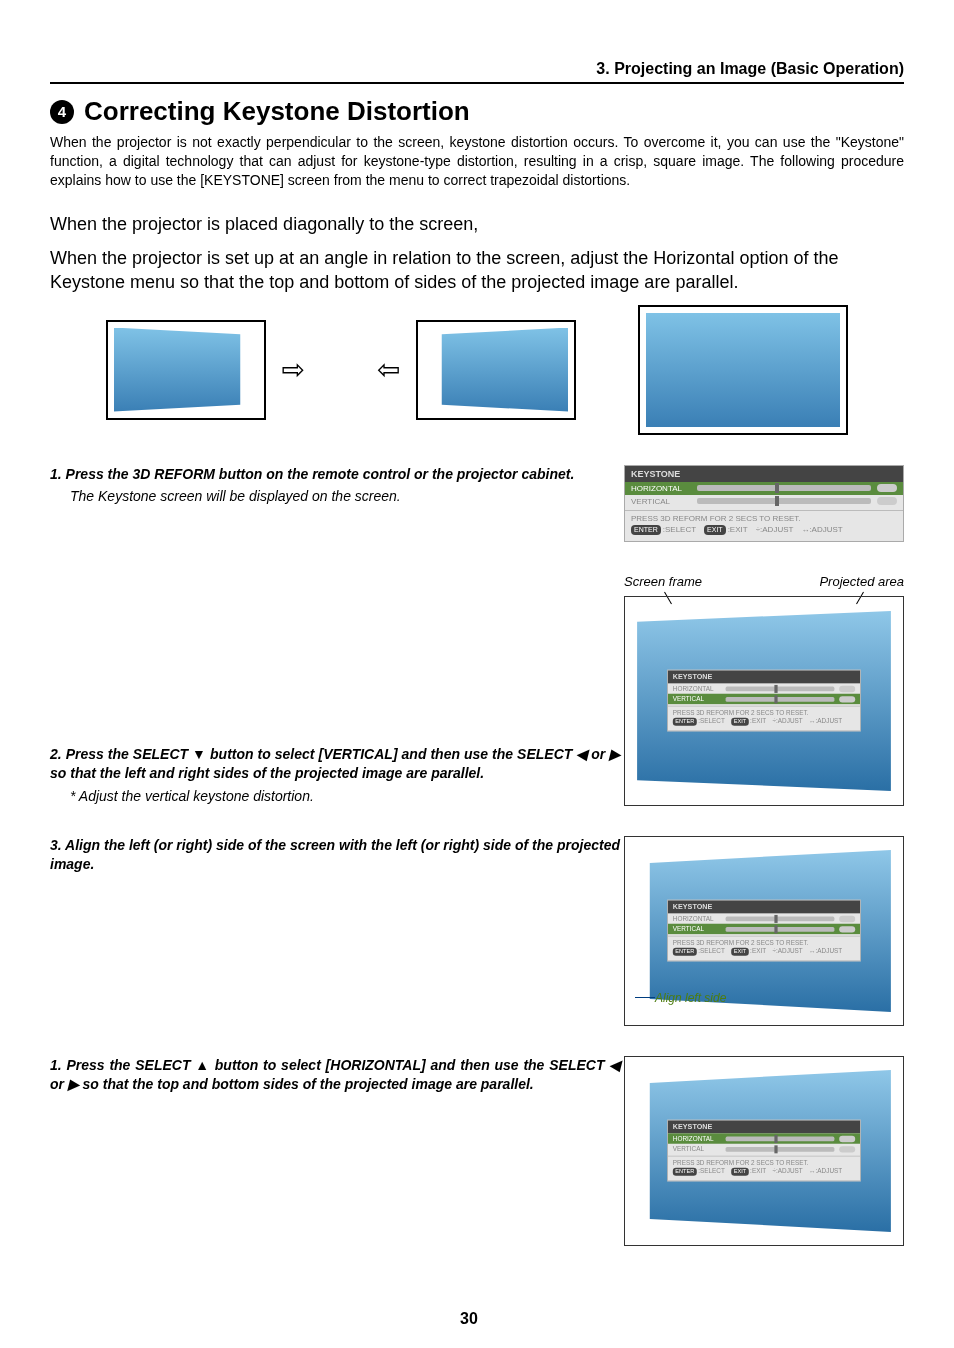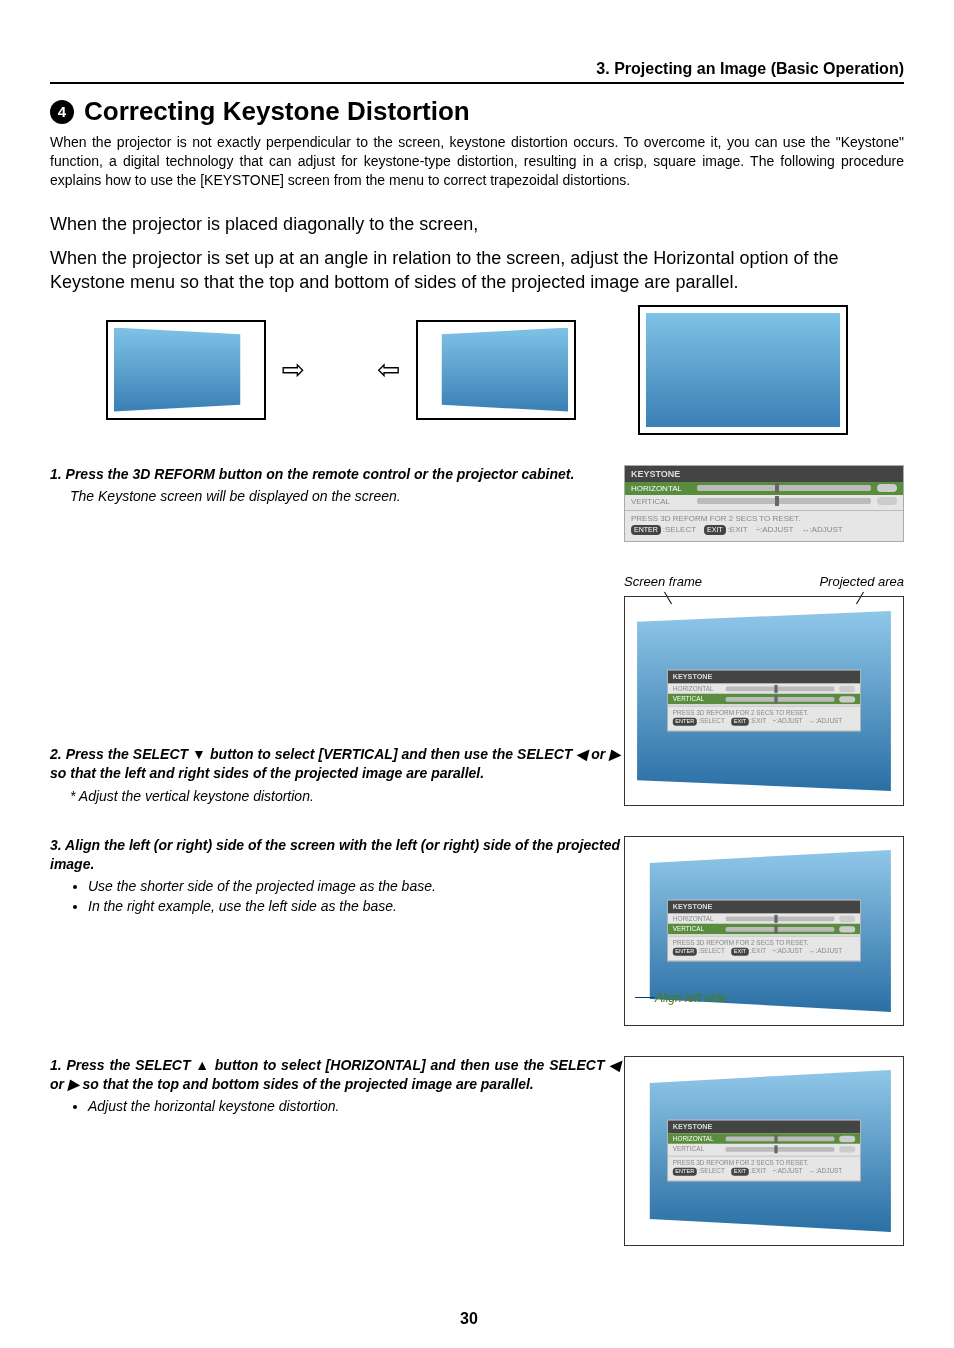--- a/index.html
+++ b/index.html
@@ -368,24 +368,20 @@
             </div>
           </div>
         </div>
       </div>
     </div>
   </div>
 
   <div class="step-row">
     <div class="step-left">
       <div class="step-title">3. Align the left (or right) side of the screen with the left (or right) side of the projected image.</div>
-      <ul>
-        <li>Use the shorter side of the projected image as the base.</li>
-        <li>In the right example, use the left side as the base.</li>
-      </ul>
     </div>
     <div class="step-right">
       <div class="screen-frame" style="height:180px;">
         <div class="proj-area tilt-right">
           <div class="mini-osd osd-box">
             <div class="osd-title">KEYSTONE</div>
             <div class="osd-row">
                 <div class="osd-label">HORIZONTAL</div>
                 <div class="osd-slider"></div>
                 <div class="osd-pill"></div>
@@ -408,23 +404,20 @@
         </div>
         <span class="align-line"></span>
         <div class="align-label">Align left side</div>
       </div>
     </div>
   </div>
 
   <div class="step-row">
     <div class="step-left">
       <div class="step-title">1. Press the SELECT ▲ button to select [HORIZONTAL] and then use the SELECT ◀ or ▶ so that the top and bottom sides of the projected image are parallel.</div>
-      <ul>
-        <li>Adjust the horizontal keystone distortion.</li>
-      </ul>
     </div>
     <div class="step-right">
       <div class="screen-frame" style="height:180px;">
         <div class="proj-area tilt-right">
           <div class="mini-osd osd-box">
             <div class="osd-title">KEYSTONE</div>
             <div class="osd-row selected">
                 <div class="osd-label">HORIZONTAL</div>
                 <div class="osd-slider"></div>
                 <div class="osd-pill"></div>

